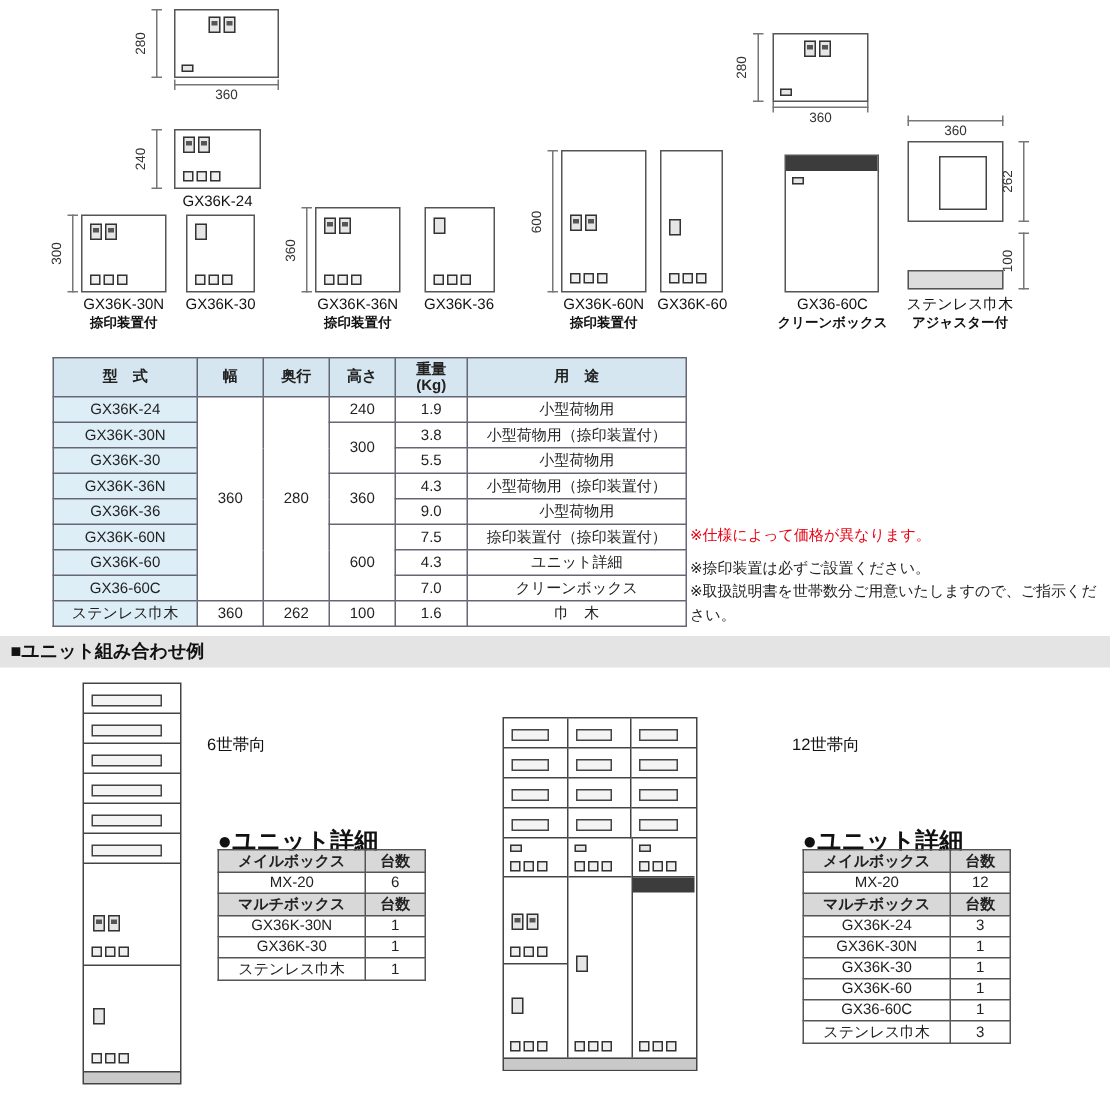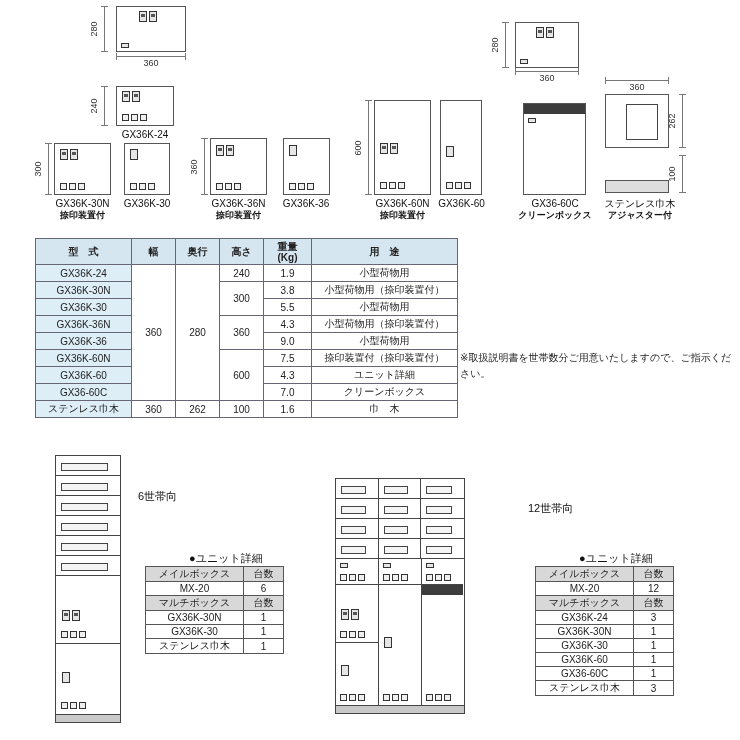--- a/index.html
+++ b/index.html
@@ -51,24 +51,24 @@
   .mslot::after{content:"";position:absolute;left:5px;right:12px;bottom:4px;height:6px;border:1px solid #444;background:#f4f4f4;}
   .comp{position:relative;border-bottom:1px solid #444;}
   .basebar{height:8px;background:#c9c9c9;border-top:1px solid #444;}
   .slotgrid{display:grid;grid-template-columns:repeat(3,1fr);}
   .slotgrid .mslot{border-right:1px solid #444;}
   .slotgrid .mslot:nth-child(3n){border-right:none;}
   .colrow{display:flex;}
   .colrow .col{width:43px;border-right:1px solid #444;}
   .colrow .col:last-child{border-right:none;width:41px;}
   .caption{position:absolute;font-size:11px;color:#111;}
-  .dtitle{position:absolute;font-size:11px;font-weight:normal;color:#111;margin-left:44px;}
+  .dtitle{position:absolute;font-size:16px;font-weight:bold;color:#111;}
   table.utable{position:absolute;border-collapse:collapse;font-size:10px;table-layout:fixed;}
   table.utable td{border:1px solid #555;height:14px;text-align:center;padding:0 2px;background:#fff;}
-  table.utable tr.uhdr td{background:#d8d8d8;font-weight:normal;}
+  table.utable tr.uhdr td{background:#d8d8d8;font-weight:bold;}
 </style>
 </head>
 <body>
 
 <div id="page">
 
   <div class="vdim" style="left:94px;top:6px;height:46px;">
     <div class="line"></div>
     <span class="lbl">280</span>
   </div>
@@ -293,23 +293,28 @@
       <td>360</td>
       <td>262</td>
       <td>100</td>
       <td>1.6</td>
       <td>巾　木</td>
     </tr>
   </tbody>
     </table>
 
   <div class="notes">
+    <div class="red">※仕様によって価格が異なります。</div>
+    <div class="blk gap">※捺印装置は必ずご設置ください。</div>
     <div class="blk">※取扱説明書を世帯数分ご用意いたしますので、ご指示ください。</div>
   </div>
 
+  <div class="secbar">
+    <div class="t">■ユニット組み合わせ例</div>
+  </div>
 
   <div class="cab" style="left:55px;top:455px;width:66px;">
     <div class="mslot"></div>
     <div class="mslot"></div>
     <div class="mslot"></div>
     <div class="mslot"></div>
     <div class="mslot"></div>
     <div class="mslot"></div>
     <div class="comp" style="height:68px;">
       <span class="stamp" style="left:6px;top:34px;">
@@ -444,21 +449,21 @@
           <span class="btns" style="left:4px;bottom:4px;">
               <i></i>
               <i></i>
               <i></i>
             </span>
         </div>
       </div>
     </div>
     <div class="basebar"></div>
   </div>
-  <div class="caption" style="left:528px;top:489px;margin-top:12px;">12世帯向</div>
+  <div class="caption" style="left:528px;top:489px;">12世帯向</div>
   <div class="dtitle" style="left:535px;top:551px;">●ユニット詳細</div>
   <table class="utable" style="left:535px;top:566px;">
     <colgroup>
         <col style="width:98px">
         <col style="width:40px">
       </colgroup>
     <tbody>
         <tr class="uhdr">
       <td>メイルボックス</td>
       <td>台数</td>

